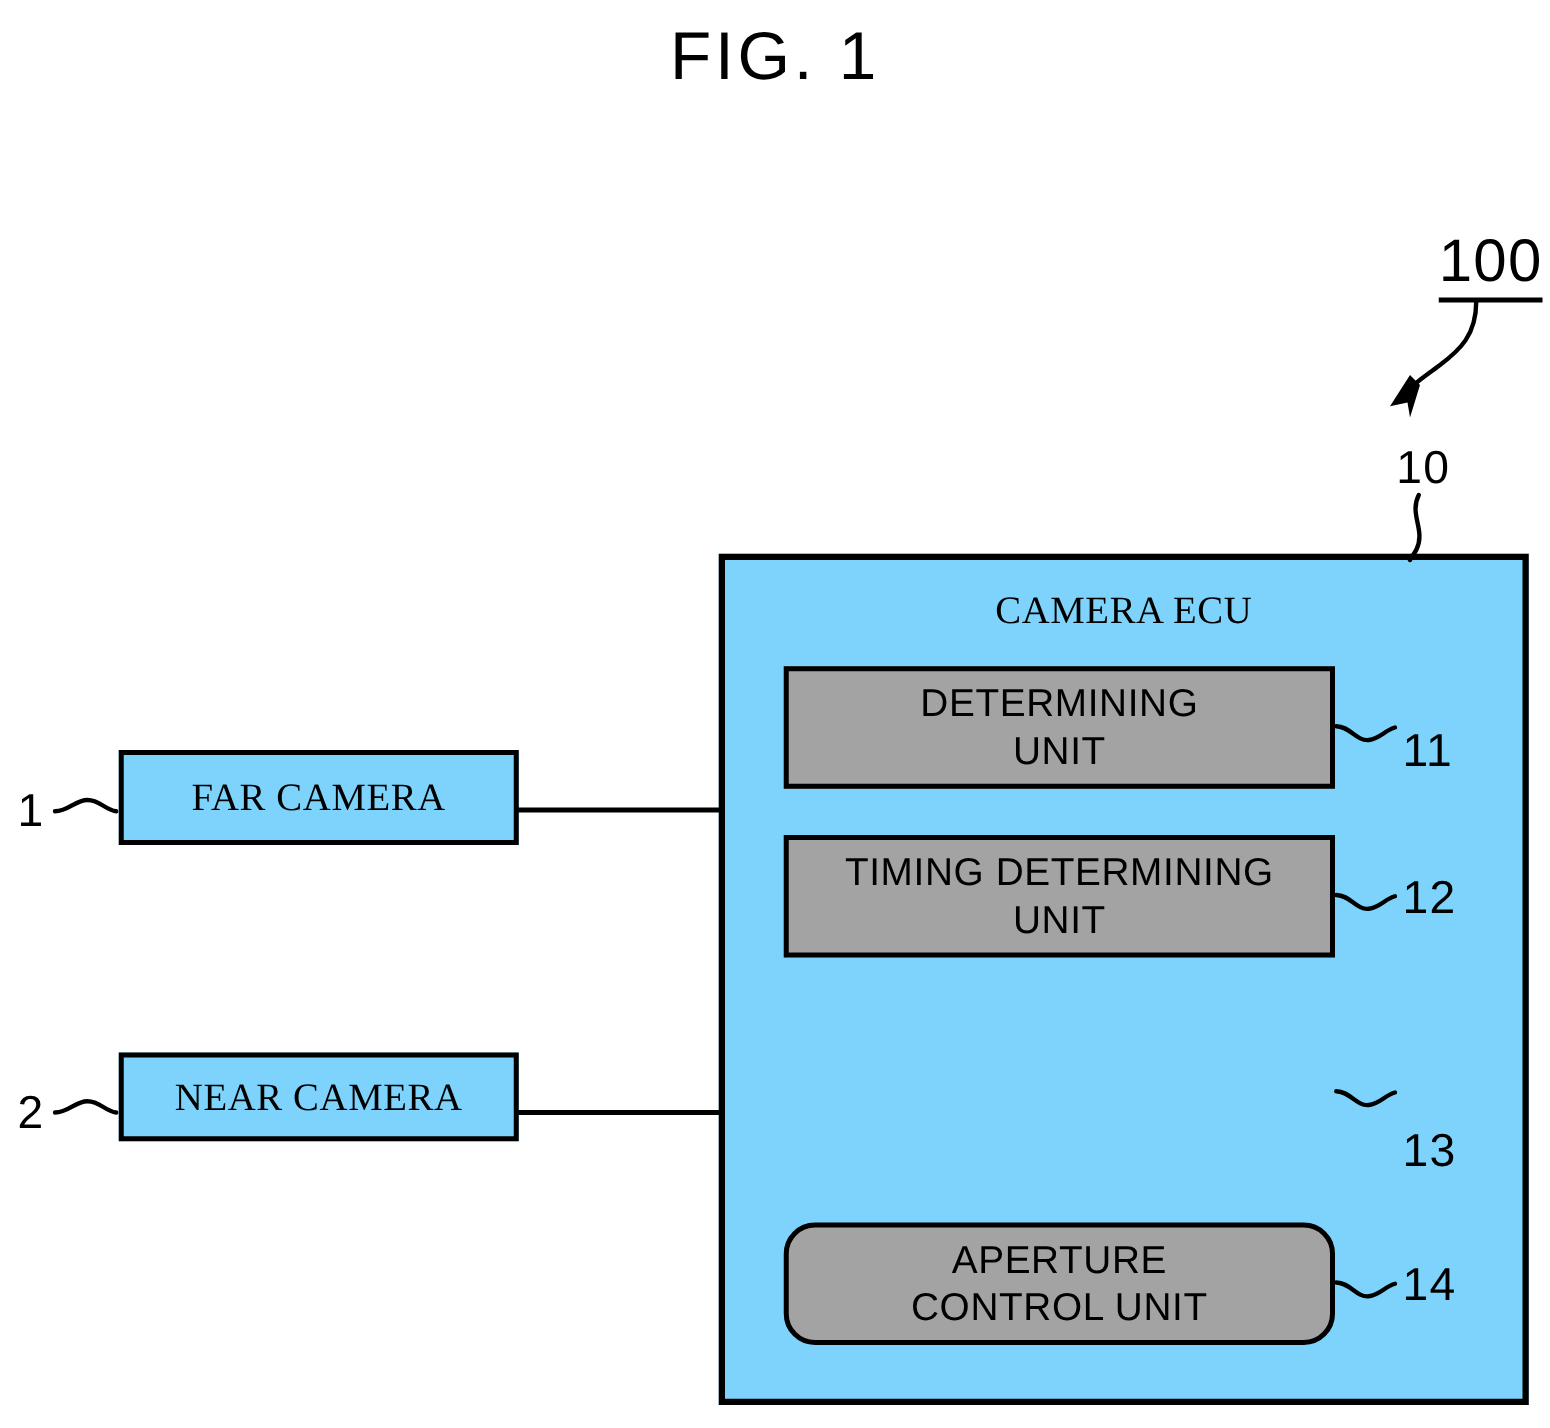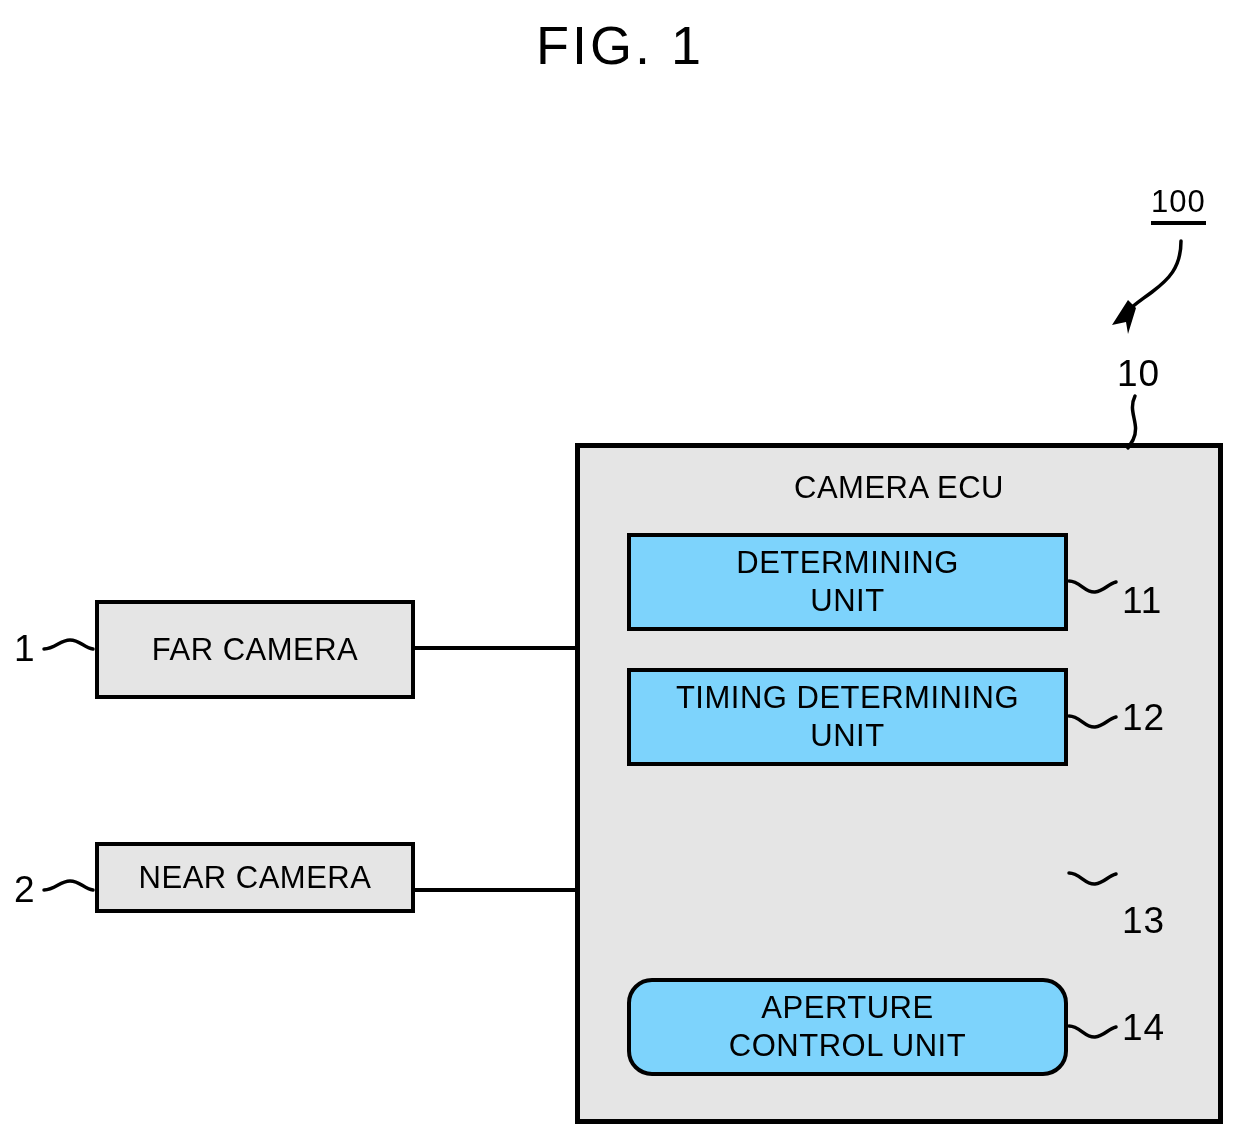--- a/index.html
+++ b/index.html
@@ -34,25 +34,26 @@
     letter-spacing: 3px;
     font-weight: 400;
     color: #000;
   }
 
   
   .box {
     position: absolute;
     box-sizing: border-box;
     border: 4px solid #000;
-    background: #e5e5e5;
+    background: #7dd3fc;
     display: flex;
     align-items: center;
     justify-content: center;
     text-align: center;
+    font-family: Liberation Serif, serif;
   }
   .box-label {
     font-size: 31px;
     line-height: 1.22;
     letter-spacing: 0.5px;
     white-space: pre-line;
     color: #000;
   }
 
   #ecu-box {
@@ -73,32 +74,32 @@
     font-size: 31px;
     letter-spacing: 0.5px;
   }
 
   .unit-box {
     position: absolute;
     left: 627px;
     width: 441px;
     box-sizing: border-box;
     border: 4px solid #000;
-    background: #7dd3fc;
+    background: #a3a3a3;
     display: flex;
     align-items: center;
     justify-content: center;
     text-align: center;
   }
   #unit-box-0 { top: 533px; height: 98px; }
   #unit-box-1 { top: 668px; height: 98px; }
   #unit-box-2 { top: 810px; height: 130px; }
   #unit-box-3 { top: 978px; height: 98px; border-radius: 25px; }
 
-  #far-camera-box  { left: 95px; top: 600px; width: 320px; height: 99px; }
+  #far-camera-box  { left: 95px; top: 600px; width: 320px; height: 76px; }
   #near-camera-box { left: 95px; top: 842px; width: 320px; height: 71px; }
 
   
   .connector {
     position: absolute;
     background: #000;
     height: 4px;
   }
   #connector-far  { left: 412px; top: 646px; width: 167px; }
   #connector-near { left: 412px; top: 888px; width: 167px; }
@@ -107,21 +108,21 @@
   .ref-num {
     position: absolute;
     font-size: 37px;
     letter-spacing: 1px;
     color: #000;
     line-height: 1;
   }
   #ref-100 {
     left: 1151px;
     top: 186px;
-    font-size: 31px;
+    font-size: 48px;
     border-bottom: 4px solid #000;
     padding-bottom: 4px;
   }
   #ref-10  { left: 1117px; top: 355px; }
   #ref-11  { left: 1122px; top: 582px; }
   #ref-12  { left: 1122px; top: 699px; }
   #ref-13  { left: 1122px; top: 856px; margin-top: 46px; }
   #ref-14  { left: 1122px; top: 1009px; }
   #ref-1   { left: 14px;   top: 630px; }
   #ref-2   { left: 14px;   top: 871px; }

